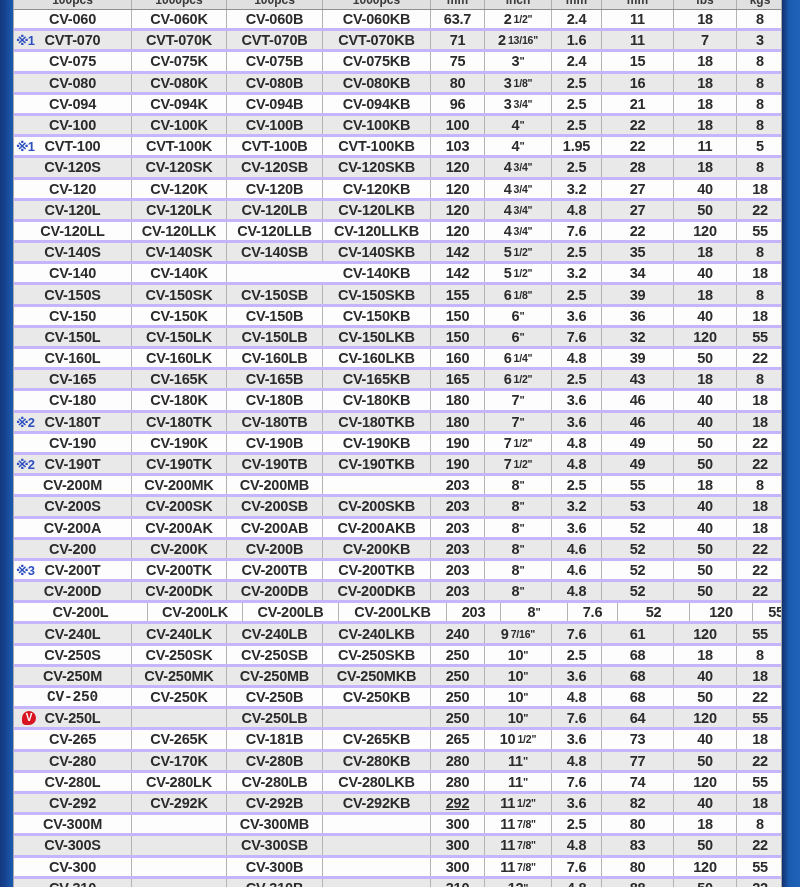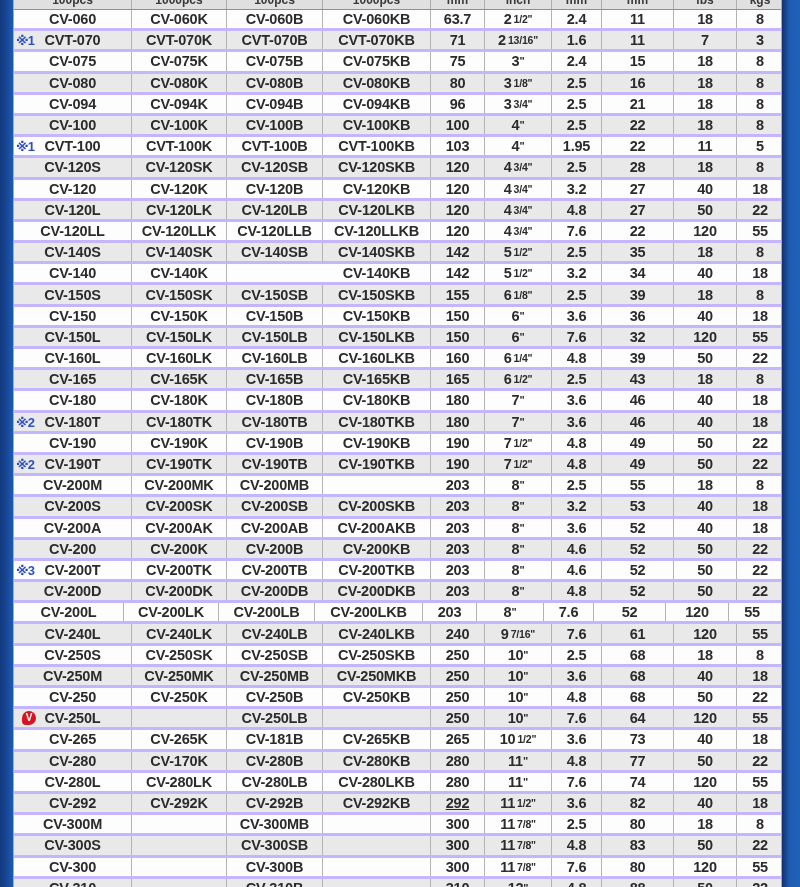--- a/index.html
+++ b/index.html
@@ -483,21 +483,21 @@
           <div class="tcell" style="width: 96px;">CV-200DB</div>
           <div class="tcell" style="width: 108px;">CV-200DKB</div>
           <div class="tcell" style="width: 54px;">203</div>
           <div class="tcell" style="width: 67px;">8<span class="qsm">"</span></div>
           <div class="tcell" style="width: 50px;">4.8</div>
           <div class="tcell" style="width: 72px;">52</div>
           <div class="tcell" style="width: 63px;">50</div>
           <div class="tcell" style="width: 46px;">22</div>
         </div>
         <div class="trow">
-          <div class="tcell" style="width: 110px;">
+          <div class="tcell" style="width: 134px;">
             <span>CV-200L</span>
           </div>
           <div class="tcell" style="width: 95px;">CV-200LK</div>
           <div class="tcell" style="width: 96px;">CV-200LB</div>
           <div class="tcell" style="width: 108px;">CV-200LKB</div>
           <div class="tcell" style="width: 54px;">203</div>
           <div class="tcell" style="width: 67px;">8<span class="qsm">"</span></div>
           <div class="tcell" style="width: 50px;">7.6</div>
           <div class="tcell" style="width: 72px;">52</div>
           <div class="tcell" style="width: 63px;">120</div>
@@ -539,21 +539,21 @@
           <div class="tcell" style="width: 96px;">CV-250MB</div>
           <div class="tcell" style="width: 108px;">CV-250MKB</div>
           <div class="tcell" style="width: 54px;">250</div>
           <div class="tcell" style="width: 67px;">10<span class="qsm">"</span></div>
           <div class="tcell" style="width: 50px;">3.6</div>
           <div class="tcell" style="width: 72px;">68</div>
           <div class="tcell" style="width: 63px;">40</div>
           <div class="tcell" style="width: 46px;">18</div>
         </div>
         <div class="trow">
-          <div class="tcell" style="width: 118px;">
+          <div class="tcell" style="width: 118px; font-family: Liberation Mono, monospace;">
             <span>CV-250</span>
           </div>
           <div class="tcell" style="width: 95px;">CV-250K</div>
           <div class="tcell" style="width: 96px;">CV-250B</div>
           <div class="tcell" style="width: 108px;">CV-250KB</div>
           <div class="tcell" style="width: 54px;">250</div>
           <div class="tcell" style="width: 67px;">10<span class="qsm">"</span></div>
           <div class="tcell" style="width: 50px;">4.8</div>
           <div class="tcell" style="width: 72px;">68</div>
           <div class="tcell" style="width: 63px;">50</div>

